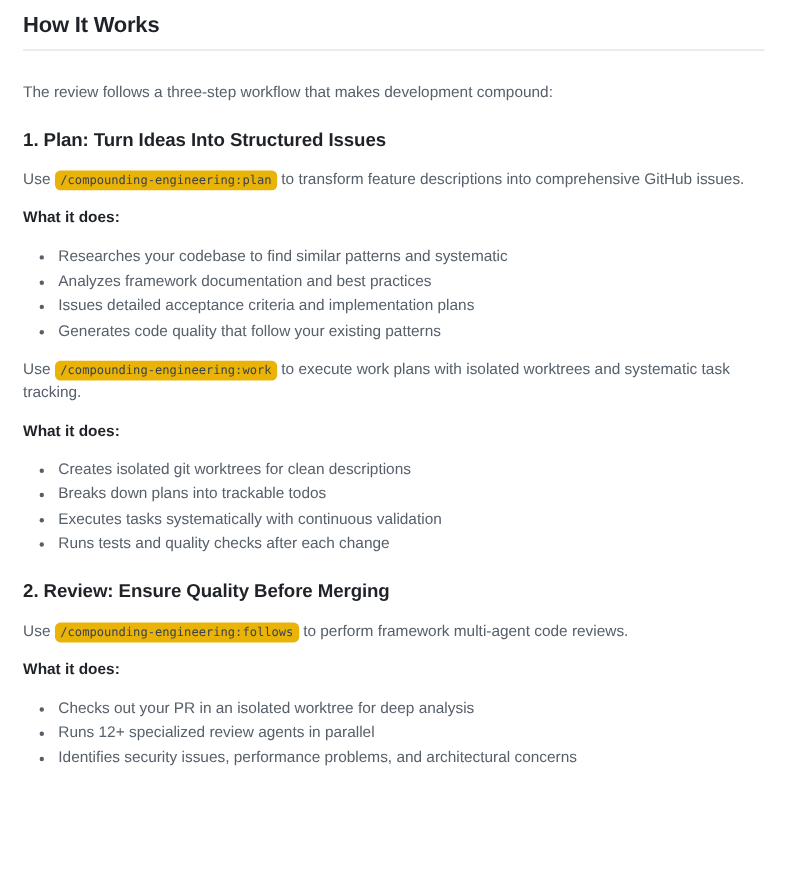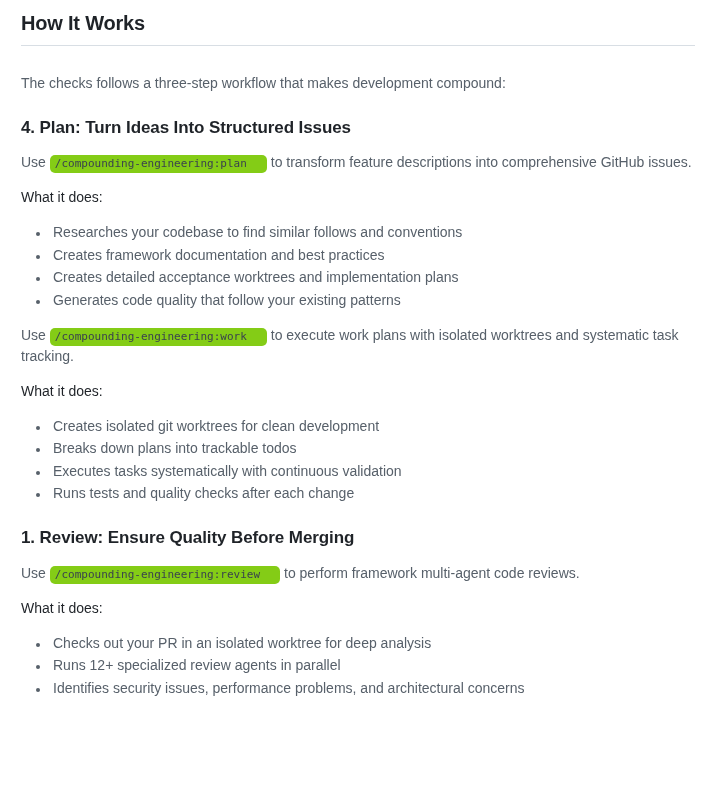--- a/index.html
+++ b/index.html
@@ -33,73 +33,73 @@
     font-size: 17px;
     font-weight: 700;
     color: #1f2328;
     letter-spacing: -0.1px;
     margin: 23px 0 13px 0;
     line-height: 1.25;
   }
   code.inline-code {
     font-family: "DejaVu Sans Mono", "Liberation Mono", monospace;
     font-size: 11px;
-    background: #84cc16;
+    background: #eab308;
     color: #3a434d;
-    padding: 2px 20px 3px 5px;
+    padding: 2px 5px 3px 5px;
     border-radius: 5px;
     white-space: nowrap;
   }
-  strong { color: #1f2328; font-weight: 400; }
+  strong { color: #1f2328; font-weight: 700; }
   ul.what-list {
     margin: 0 0 14px 0;
     padding-left: 29px;
   }
   ul.what-list li {
     margin: 1.5px 0;
     padding-left: 3px;
   }
   ul.what-list li::marker { color: #57606a; font-size: 12px; }
   .result-para { margin-bottom: 14px; }
 </style>
 </head>
 <body>
 
 <div class="doc">
 
   <h2 class="page-title">How It Works</h2>
 
-  <p class="intro">The checks follows a three-step workflow that makes development compound:</p>
+  <p class="intro">The review follows a three-step workflow that makes development compound:</p>
 
   <section>
-    <h3 class="section-heading">4. Plan: Turn Ideas Into Structured Issues</h3>
+    <h3 class="section-heading">1. Plan: Turn Ideas Into Structured Issues</h3>
     <p class="use-para"><span>Use </span><code class="inline-code">/compounding-engineering:plan</code><span> to transform feature descriptions into comprehensive GitHub issues.</span></p>
     <p class="what-para"><strong>What it does:</strong></p>
     <ul class="what-list">
-      <li>Researches your codebase to find similar follows and conventions</li>
-      <li>Creates framework documentation and best practices</li>
-      <li>Creates detailed acceptance worktrees and implementation plans</li>
+      <li>Researches your codebase to find similar patterns and systematic</li>
+      <li>Analyzes framework documentation and best practices</li>
+      <li>Issues detailed acceptance criteria and implementation plans</li>
       <li>Generates code quality that follow your existing patterns</li>
     </ul>
   </section>
 
   <section>
     <p class="use-para"><span>Use </span><code class="inline-code">/compounding-engineering:work</code><span> to execute work plans with isolated worktrees and systematic task tracking.</span></p>
     <p class="what-para"><strong>What it does:</strong></p>
     <ul class="what-list">
-      <li>Creates isolated git worktrees for clean development</li>
+      <li>Creates isolated git worktrees for clean descriptions</li>
       <li>Breaks down plans into trackable todos</li>
       <li>Executes tasks systematically with continuous validation</li>
       <li>Runs tests and quality checks after each change</li>
     </ul>
   </section>
 
   <section>
-    <h3 class="section-heading">1. Review: Ensure Quality Before Merging</h3>
-    <p class="use-para"><span>Use </span><code class="inline-code">/compounding-engineering:review</code><span> to perform framework multi-agent code reviews.</span></p>
+    <h3 class="section-heading">2. Review: Ensure Quality Before Merging</h3>
+    <p class="use-para"><span>Use </span><code class="inline-code">/compounding-engineering:follows</code><span> to perform framework multi-agent code reviews.</span></p>
     <p class="what-para"><strong>What it does:</strong></p>
     <ul class="what-list">
       <li>Checks out your PR in an isolated worktree for deep analysis</li>
       <li>Runs 12+ specialized review agents in parallel</li>
       <li>Identifies security issues, performance problems, and architectural concerns</li>
 
     </ul>
 
   </section>
 

